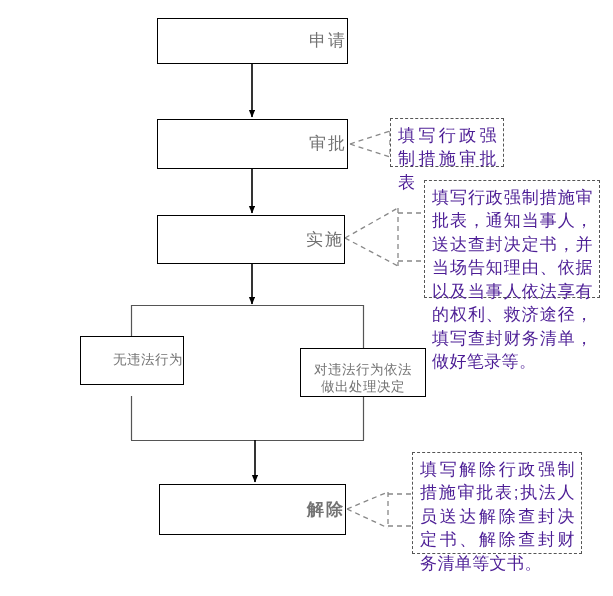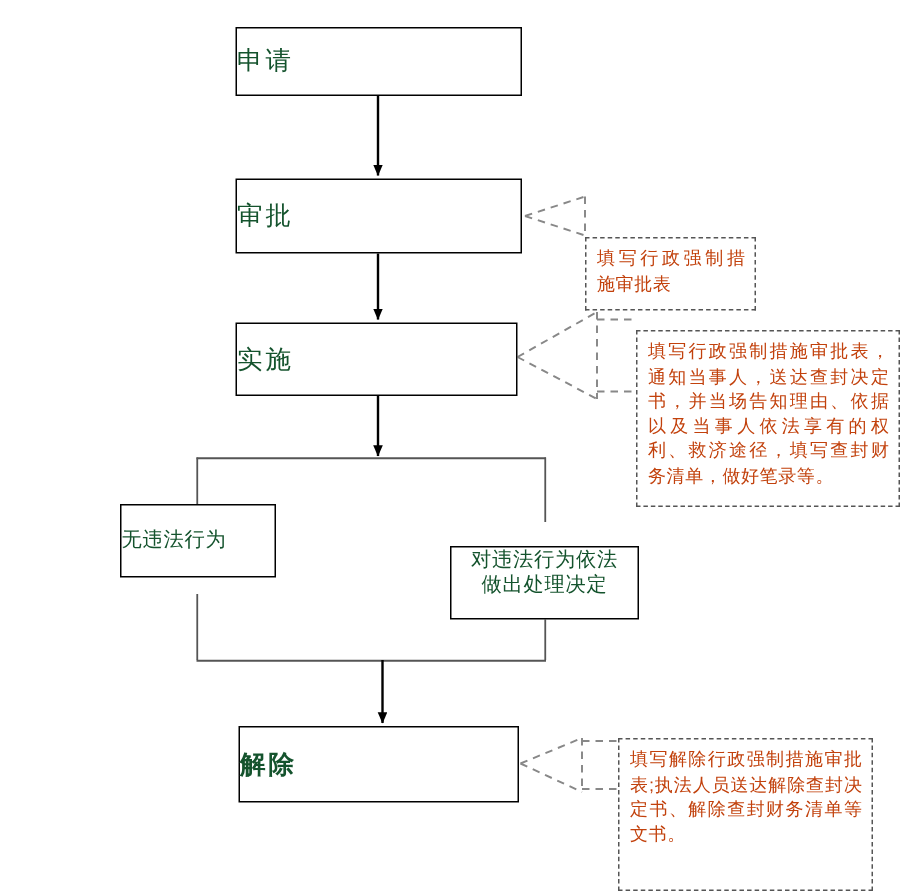--- a/index.html
+++ b/index.html
@@ -27,46 +27,45 @@
     height: 596px;
     pointer-events: none;
   }
   .node {
     position: absolute;
     box-sizing: border-box;
     border: 1px solid #000000;
     background: #ffffff;
     display: flex;
     align-items: center;
-    justify-content: flex-start;
+    justify-content: flex-end;
     text-align: center;
     line-height: 1.25;
-    color: #14532d;
+    color: #737373;
   }
   .node.main {
     font-size: 17px;
     letter-spacing: 2px;
   }
   .node.branch {
     font-size: 13.5px;
     letter-spacing: 0.5px;
   }
   .callout {
     position: absolute;
     box-sizing: border-box;
     border: 1px dashed #555555;
     background: #ffffff;
-    font-size: 12px;
+    font-size: 17px;
     line-height: 1.38;
     letter-spacing: 0.4px;
-    color: #c2410c;
+    color: #4c1d95;
     padding: 5px 6px 5px 7px;
     text-align: justify;
     text-justify: inter-ideograph;
-    margin-top: 40px;
   }
   .nodetext {
     display: block;
   }
 </style>
 </head>
 <body>
 
 <div id="canvas">
 
@@ -128,21 +127,21 @@
   </div>
 
   <div class="node main" style="left:157px; top:119px; width:191px; height:50px;">
     <span class="nodetext">审批</span>
   </div>
 
   <div class="node branch" style="left:80px; top:336px; width:104px; height:49px;">
     <span class="nodetext">无违法行为</span>
   </div>
 
-  <div class="node branch" style="left:300px; top:364px; width:126px; height:49px; flex-direction:column;">
+  <div class="node branch" style="left:300px; top:348px; width:126px; height:49px; flex-direction:column;">
     <span class="nodetext">对违法行为依法</span>
     <span class="nodetext">做出处理决定</span>
   </div>
 
   <div class="node main" style="left:159px; top:484px; width:187px; height:51px;font-weight:bold;">
     <span class="nodetext">解除</span>
   </div>
 
   <div class="callout" style="left:390px; top:118px; width:114px; height:49px;">
     <span>填写行政强制措施审批表</span>

